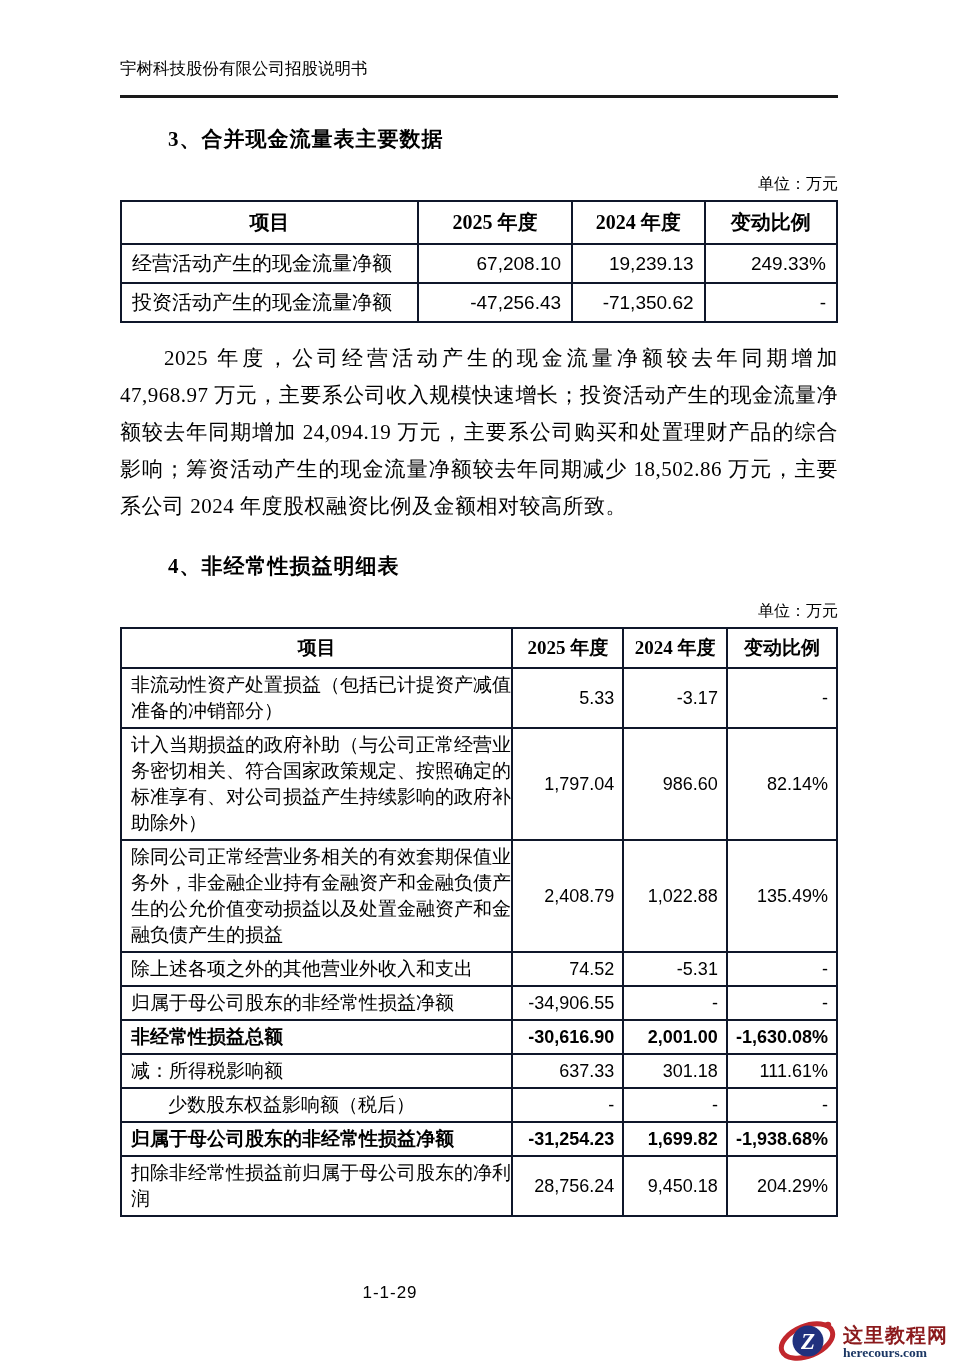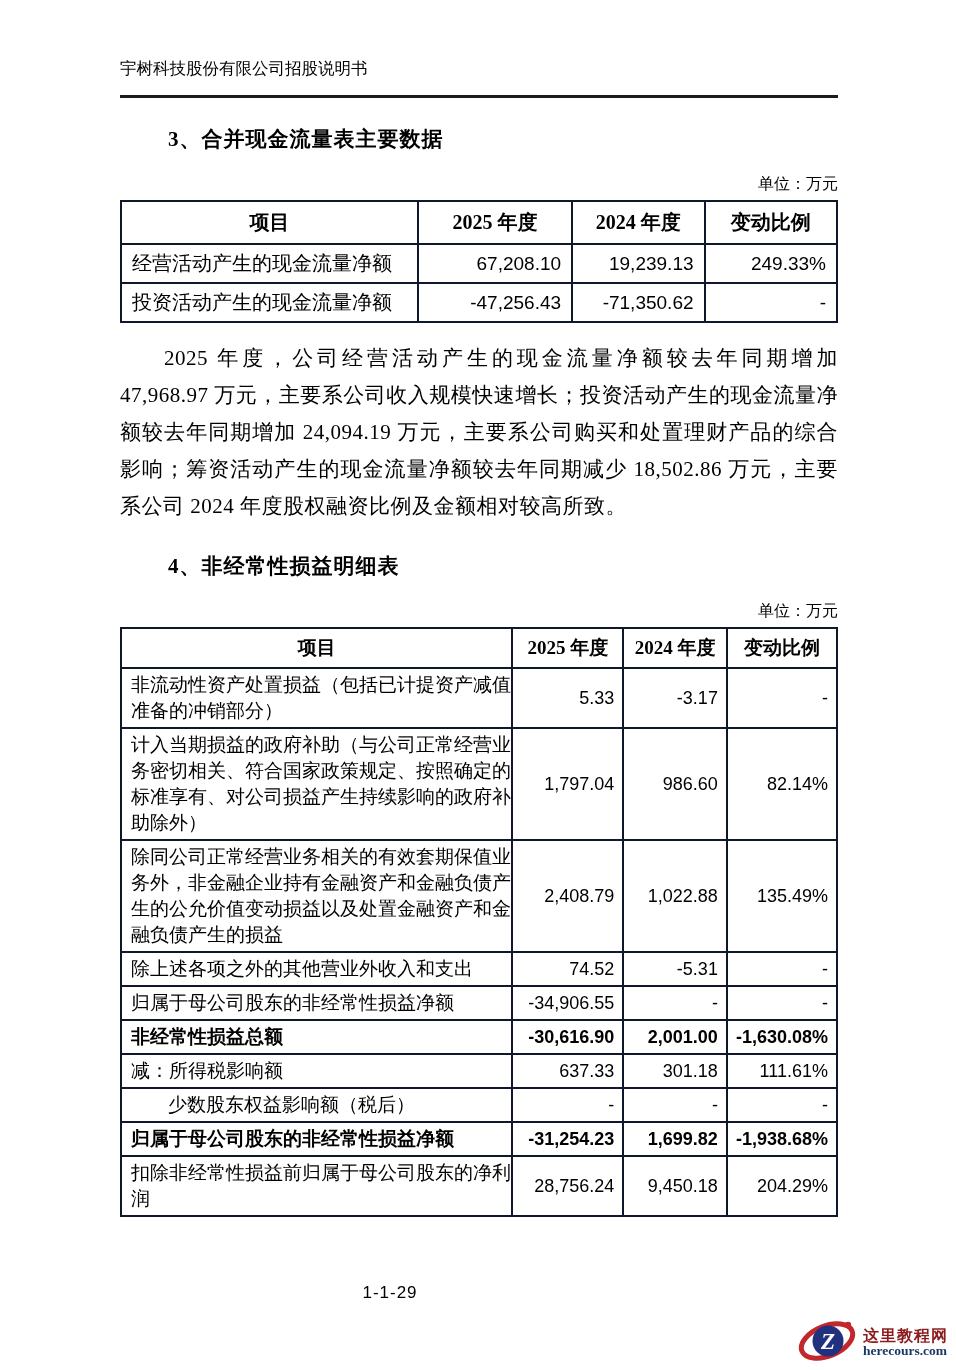--- a/index.html
+++ b/index.html
@@ -99,21 +99,21 @@
   
   .watermark {
     position: absolute;
     right: 8px; bottom: 2px;
     display: flex;
     align-items: center;
     gap: 4px;
   }
   .wm-text { display: flex; flex-direction: column; line-height: 1.05; }
   .wm-brand {
-    font-size: 16px;
+    font-size: 20px;
     font-weight: bold;
     color: #8b1a1c;
     letter-spacing: 1px;
   }
   .wm-domain {
     font-size: 13.5px;
     font-weight: bold;
     color: #1b3764;
     font-family: "Liberation Serif", serif;
   }

